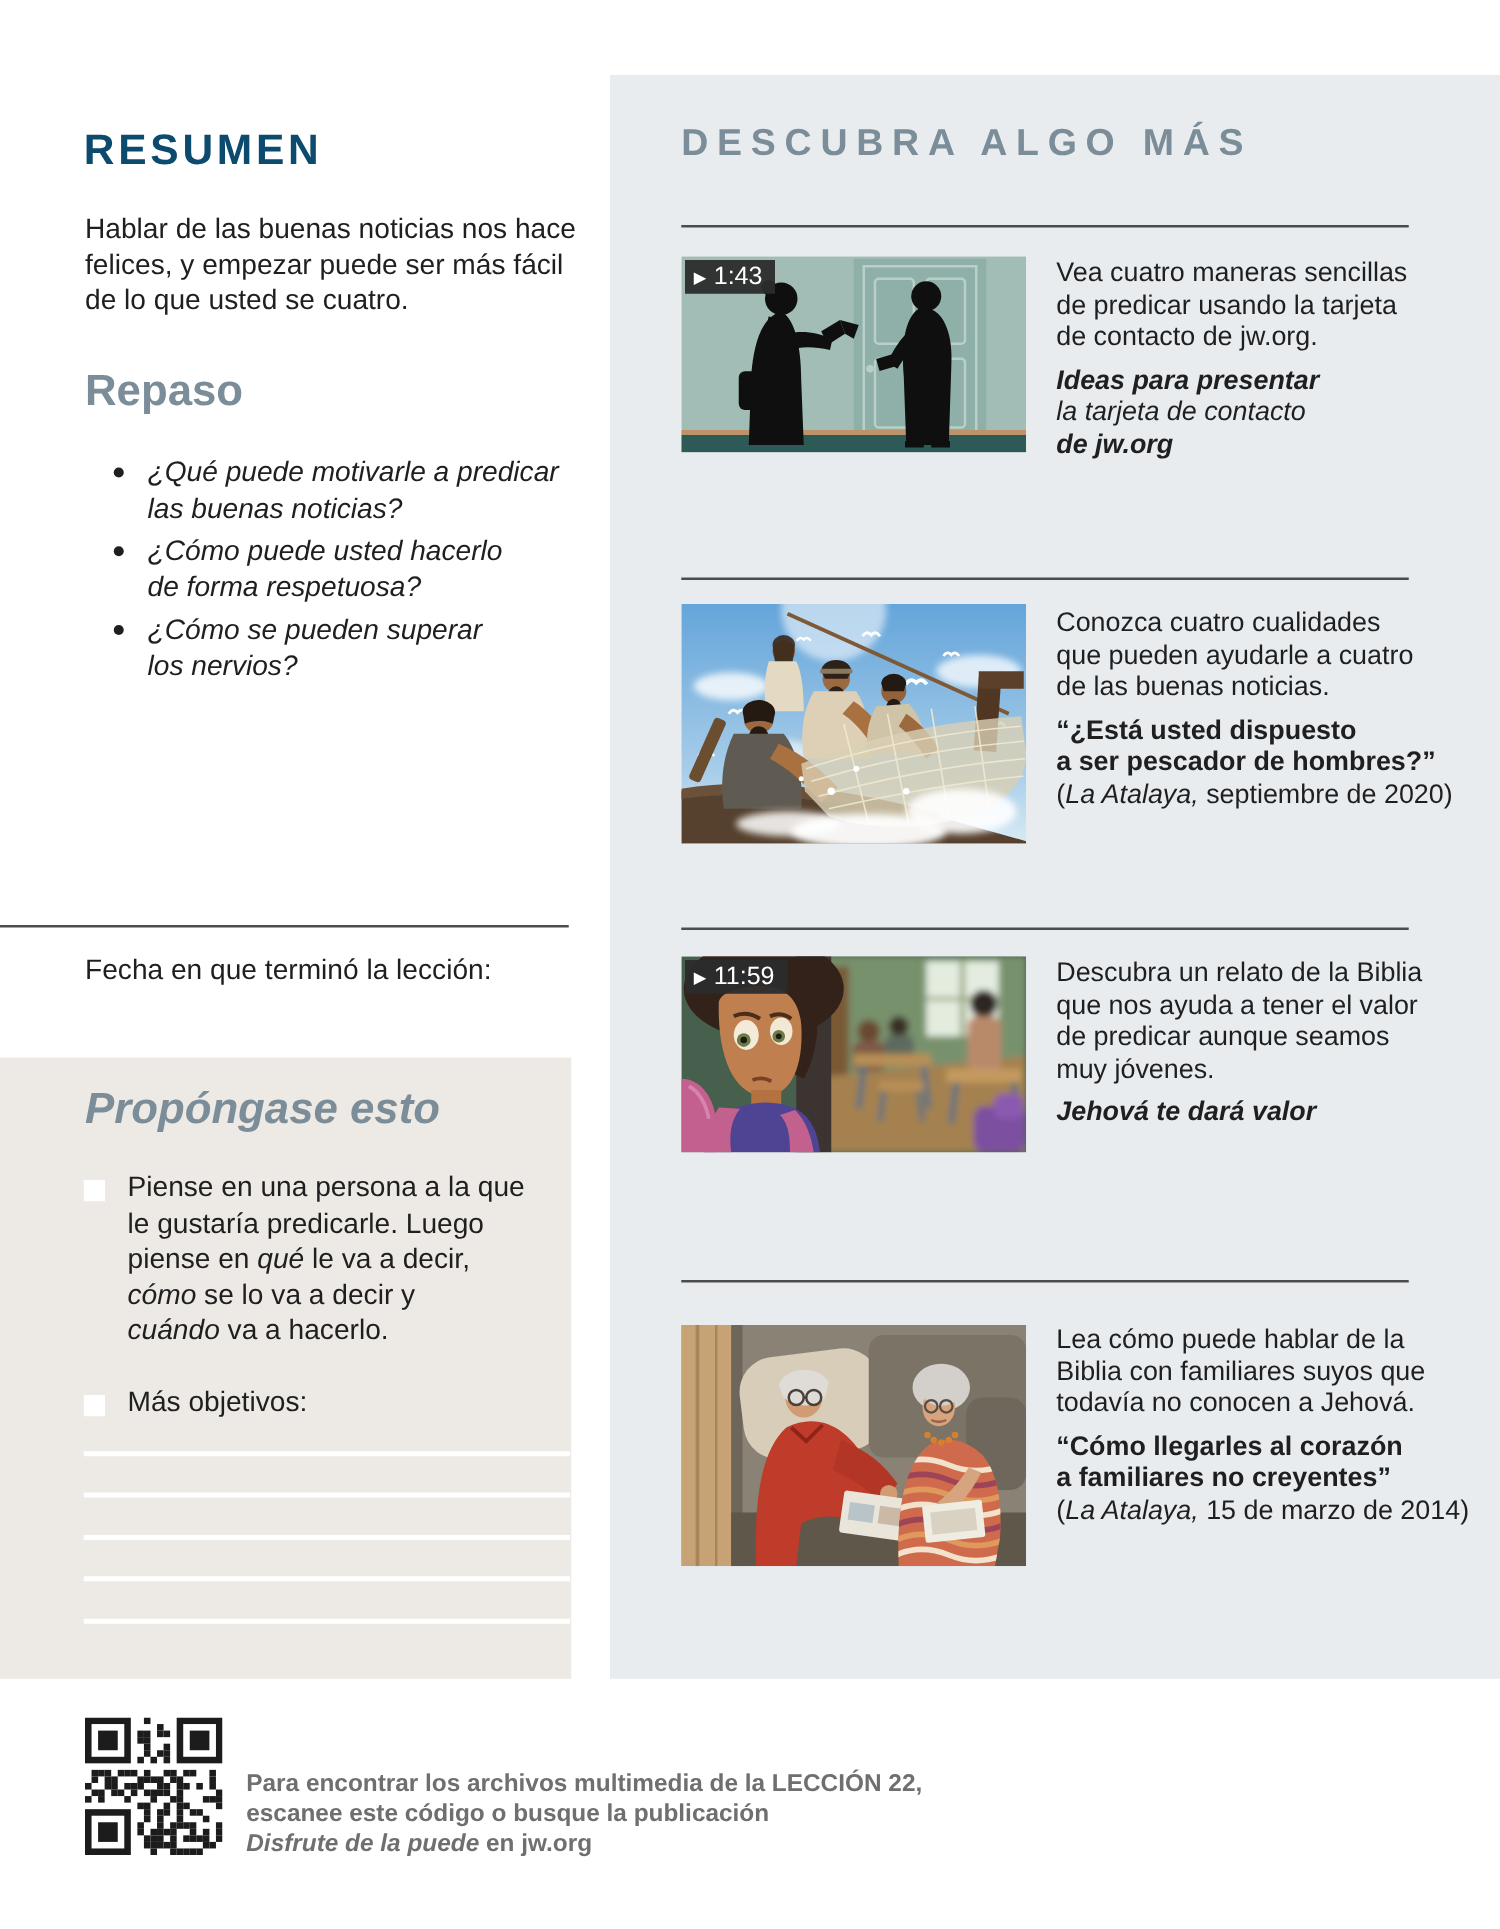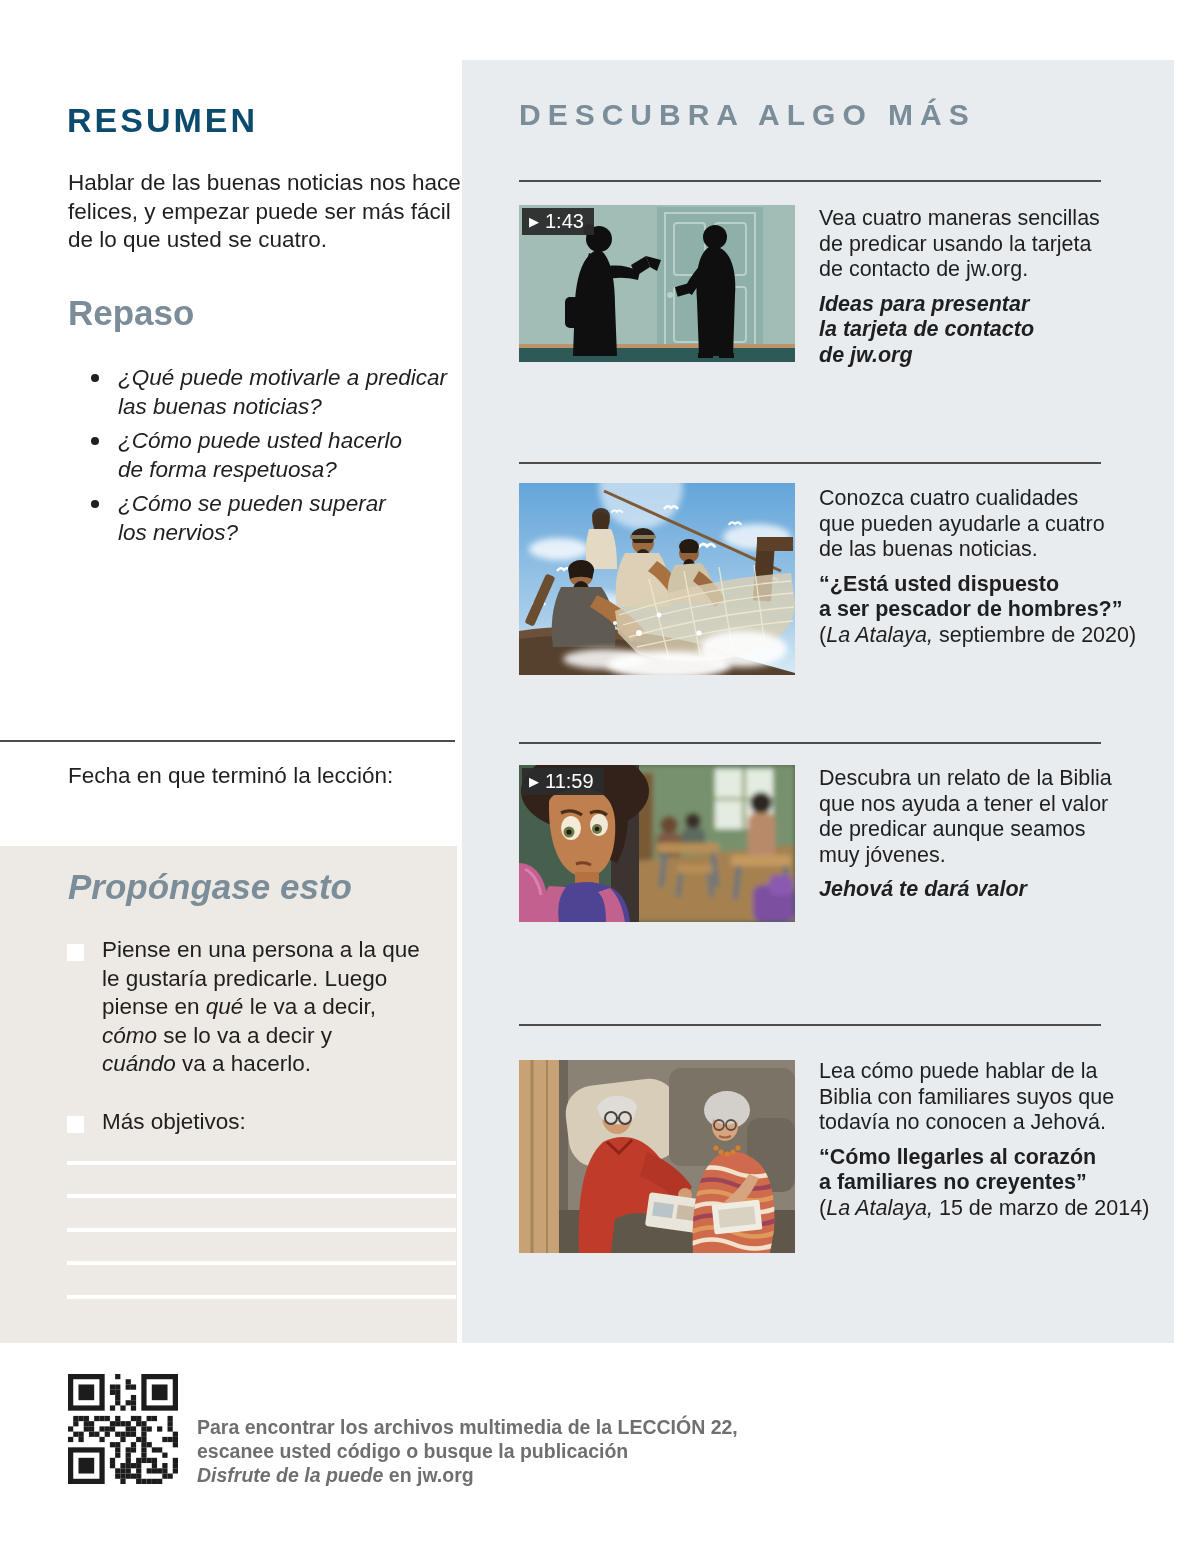--- a/index.html
+++ b/index.html
@@ -18,21 +18,21 @@
   .bullets li .dot{position:absolute;left:3px;top:10px;width:8px;height:8px;border-radius:50%;
                    background:#1f1f1f;}
   .rule-left{position:absolute;left:0;top:740px;width:455px;height:2px;background:#4c4c4c;}
   .fecha{position:absolute;left:68px;top:762px;}
   .goals-box{position:absolute;left:0;top:846px;width:457px;height:497px;background:#ede9e4;}
   .goals-title{position:absolute;left:68px;top:23px;font-style:italic;}
   .chk{position:absolute;width:17px;height:17px;background:#ffffff;}
   .goal-text{position:absolute;left:102px;}
   .wline{position:absolute;left:67px;width:389px;height:4px;background:#ffffff;}
   
-  .right-panel{position:absolute;left:462px;top:60px;width:712px;height:1283px;background:#e8ecef;}
+  .right-panel{position:absolute;left:488px;top:60px;width:712px;height:1283px;background:#e8ecef;}
   .disc-title{position:absolute;left:57px;top:40px;margin:0;font-size:30px;font-weight:700;
               letter-spacing:7px;color:#7b8d98;line-height:1;}
   .rule-r{position:absolute;left:57px;width:582px;height:2px;background:#4c4c4c;}
   .thumb{position:absolute;left:57px;width:276px;overflow:hidden;cursor:pointer;}
   .thumb svg{display:block;}
   .badge{position:absolute;left:3px;top:3px;display:flex;align-items:center;gap:6px;
          background:rgba(44,44,44,0.95);color:#ffffff;padding:2px 10px 3px 7px;
          font-size:20px;line-height:1.1;}
   .badge .play{font-size:13px;line-height:1;}
   .stext{position:absolute;left:357px;width:310px;font-size:21.5px;line-height:25.5px;}
@@ -106,21 +106,21 @@
             <rect x="200" y="148" width="15" height="5"></rect>
         </g>
       </svg>
       <span class="badge">
           <span class="play">▶</span>
           <span>1:43</span>
         </span>
     </div>
     <div class="stext" style="top:146px;">
       <div class="rich"><span>Vea cuatro maneras sencillas</span><br><span>de predicar usando la tarjeta</span><br><span>de contacto de jw.org.</span></div>
-      <div class="rich ref"><span style="font-style: italic; font-weight: 700;">Ideas para presentar</span><br><span style="font-style: italic; font-weight: 700;">la tarjeta de contacto</span><br><span style="font-style: italic; font-weight: 700;">de jw.org</span></div>
+      <div class="rich ref"><span style="font-style: italic; font-weight: 700;">Ideas para presentar</span><br><span style="font-style: italic; font-weight: 400;">la tarjeta de contacto</span><br><span style="font-style: italic; font-weight: 700;">de jw.org</span></div>
     </div>
 
     <div class="rule-r" style="top:402px;"></div>
     <div class="thumb" style="top:423px;height:192px;">
       <svg width="276" height="192" viewBox="0 0 276 192">
         <defs>
           <linearGradient id="s2sky" x1="0" y1="0" x2="0" y2="1">
             <stop offset="0" stop-color="#64a5da"></stop>
               <stop offset="0.7" stop-color="#a8cde9"></stop>
               <stop offset="1" stop-color="#d8ebf5"></stop>
@@ -448,15 +448,15 @@
         <rect x="5.238095238095238" y="5.238095238095238" width="26.19047619047619" height="26.19047619047619" fill="#ffffff"></rect>
         <rect x="10.476190476190476" y="10.476190476190476" width="15.714285714285715" height="15.714285714285715" fill="#1c1c1c"></rect>
         <rect x="73.33333333333333" y="0" width="36.666666666666664" height="36.666666666666664"></rect>
         <rect x="78.57142857142857" y="5.238095238095238" width="26.19047619047619" height="26.19047619047619" fill="#ffffff"></rect>
         <rect x="83.80952380952381" y="10.476190476190476" width="15.714285714285715" height="15.714285714285715" fill="#1c1c1c"></rect>
         <rect x="0" y="73.33333333333333" width="36.666666666666664" height="36.666666666666664"></rect>
         <rect x="5.238095238095238" y="78.57142857142857" width="26.19047619047619" height="26.19047619047619" fill="#ffffff"></rect>
         <rect x="10.476190476190476" y="83.80952380952381" width="15.714285714285715" height="15.714285714285715" fill="#1c1c1c"></rect>
       </g>
     </svg>
-  <p class="foot-text rich" style="margin:0;"><span>Para encontrar los archivos multimedia de la LECCIÓN 22,</span><br><span>escanee usted código o busque la publicación</span><br><span style="font-style: italic;">Disfrute de la puede</span><span> en jw.org</span></p>
+  <p class="foot-text rich" style="margin:0;"><span>Para encontrar los archivos multimedia de la LECCIÓN 22,</span><br><span>escanee este código o busque la publicación</span><br><span style="font-style: italic;">Disfrute de la puede</span><span> en jw.org</span></p>
 
 </div>
 
 </body></html>

